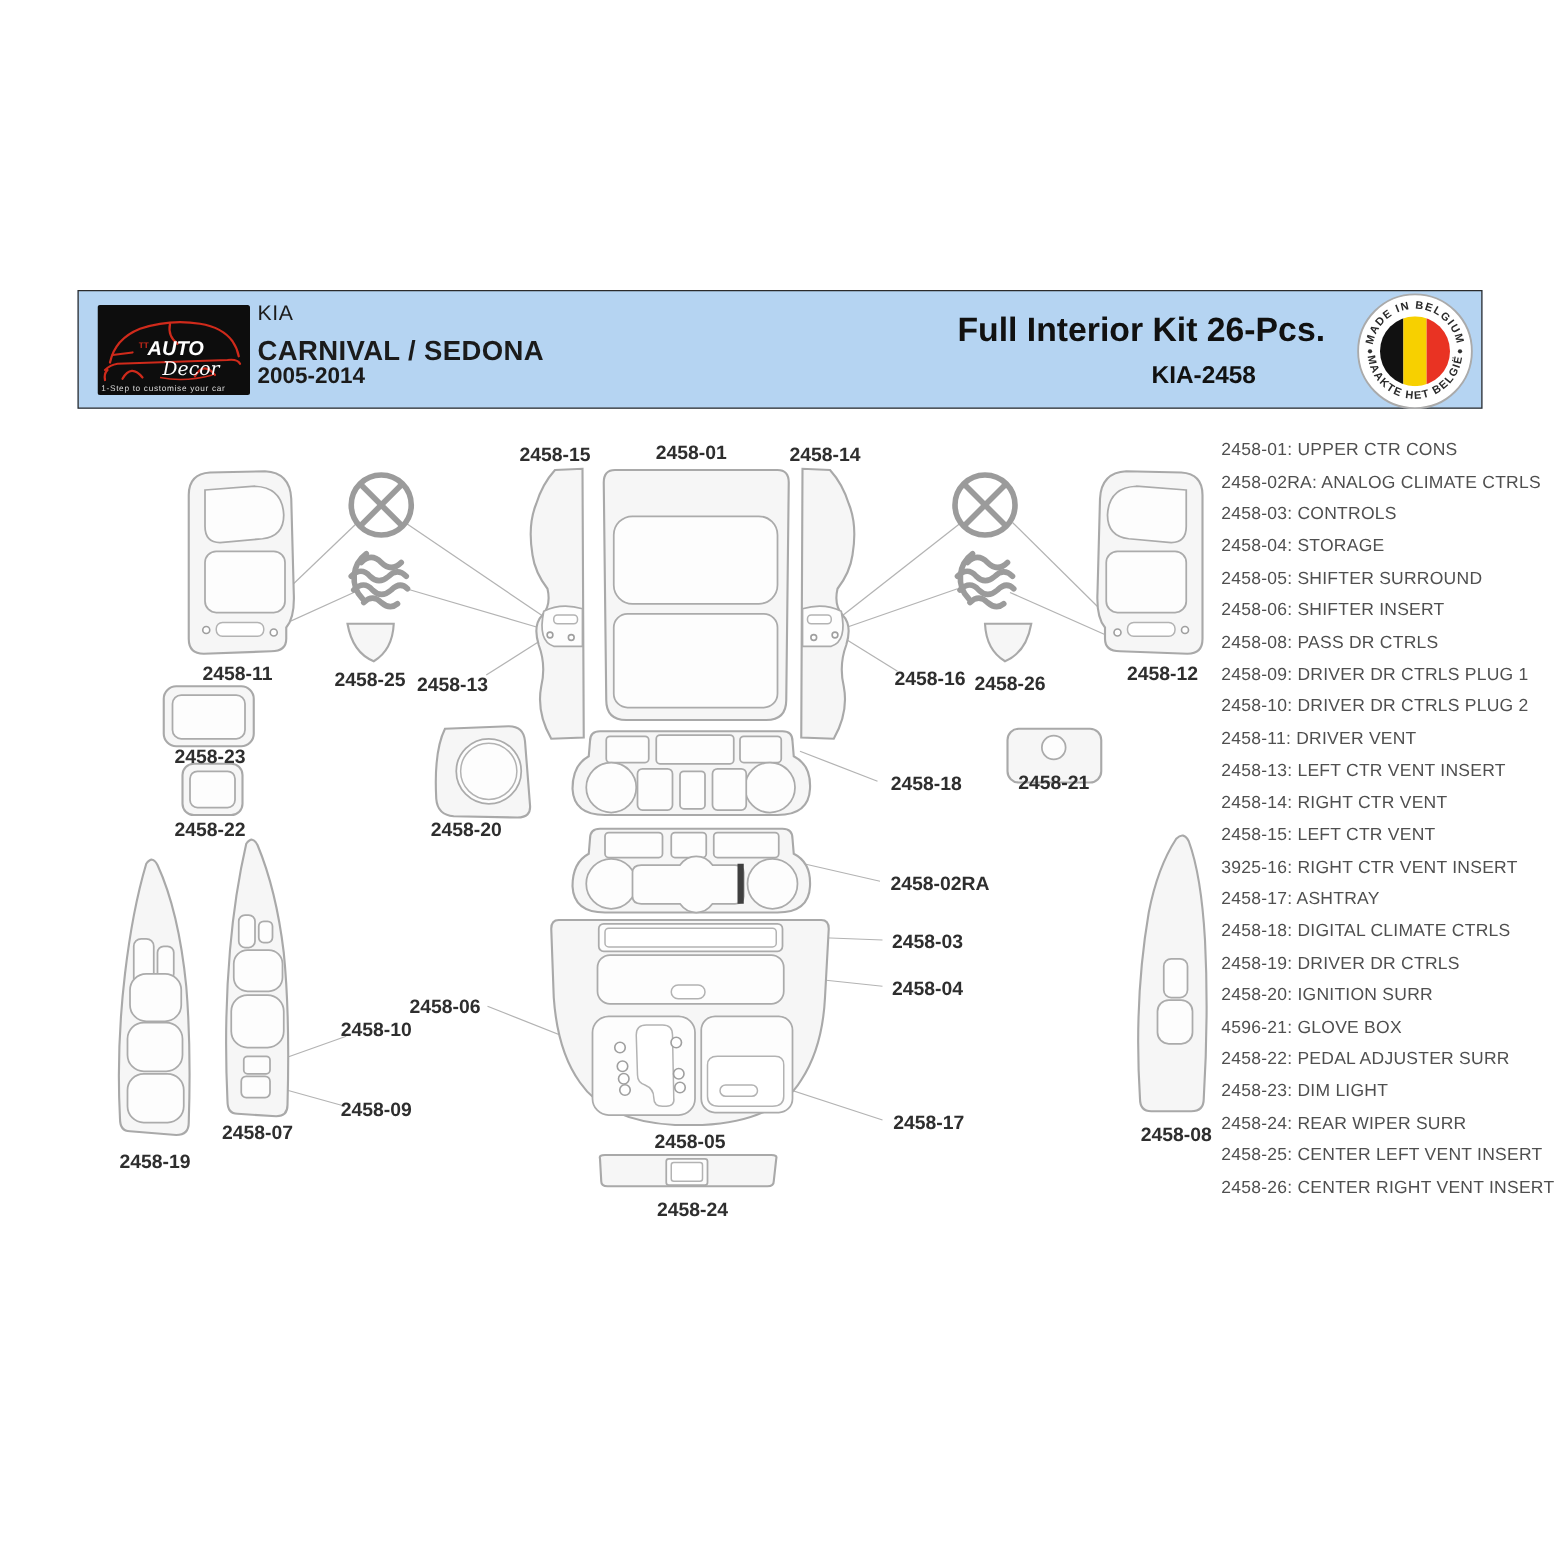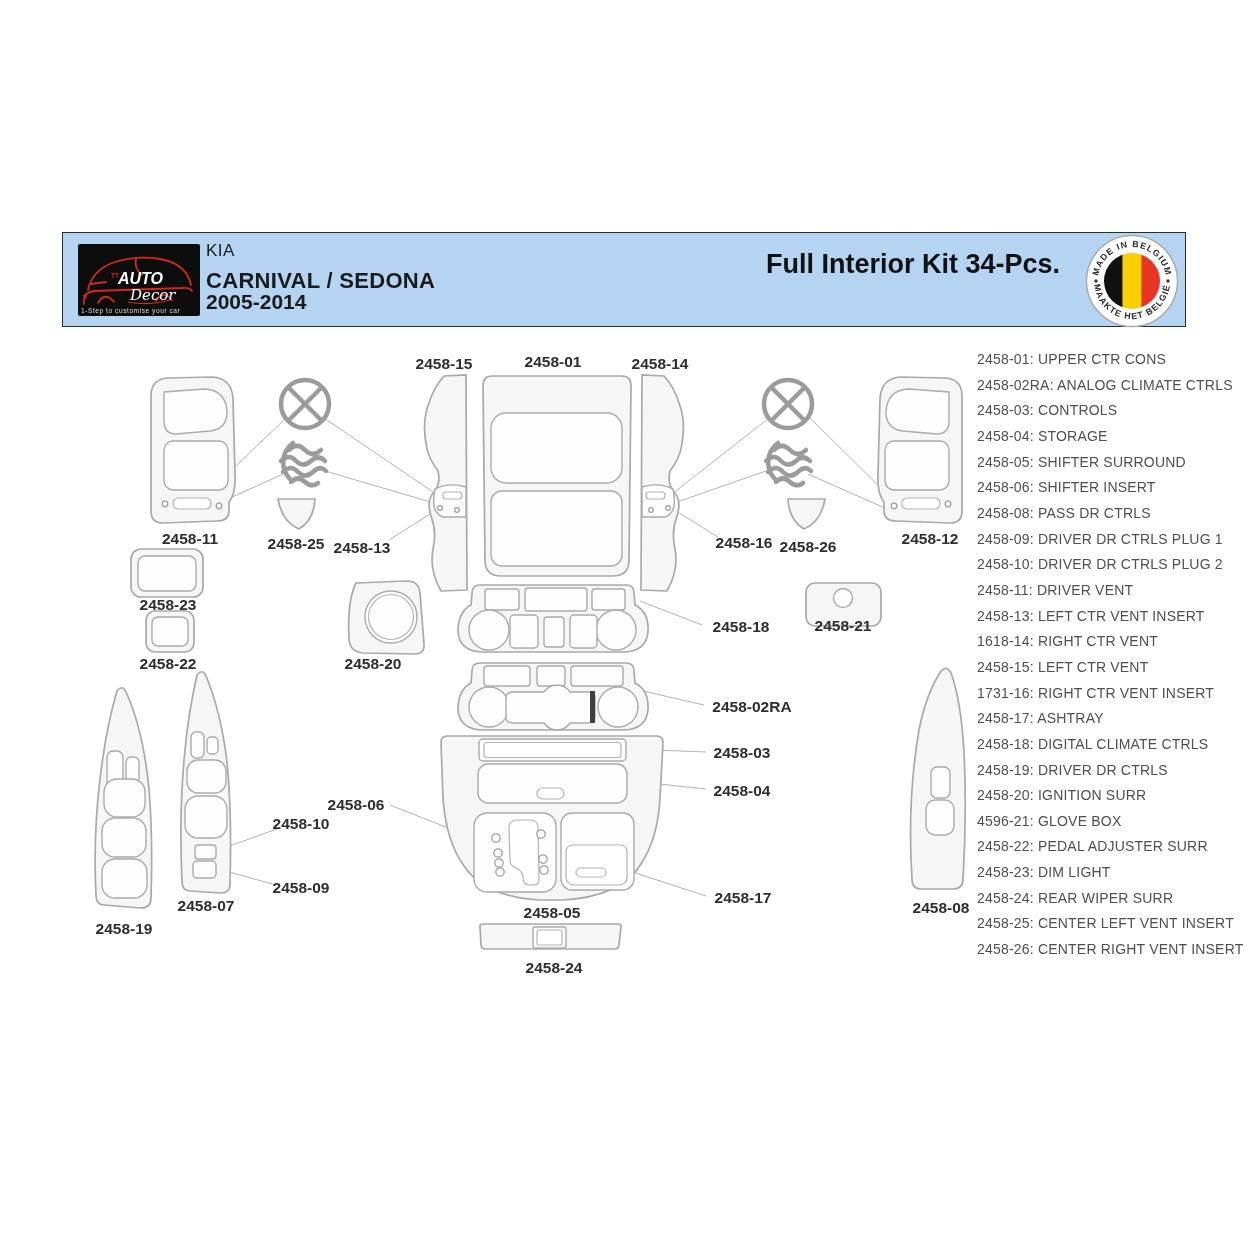--- a/index.html
+++ b/index.html
@@ -5,21 +5,21 @@
   html,body{margin:0;padding:0;background:#fff;}
   #canvas{position:relative;width:1250px;height:1250px;background:#fff;overflow:hidden;
           font-family:"Liberation Sans", sans-serif;}
   
   #header{position:absolute;left:62px;top:232px;width:1124px;height:95px;
           background:#b5d4f2;border:1.5px solid #2b2b2b;box-sizing:border-box;}
   #logo-box{position:absolute;left:15px;top:11px;width:122px;height:72px;border-radius:28px;}
   .veh{position:absolute;left:143px;color:#1b1b1b;line-height:1;}
   #veh-make{top:9px;font-size:17px;font-weight:400;letter-spacing:.5px;}
   #veh-model{top:37px;font-size:22px;font-weight:700;letter-spacing:.3px;}
-  #veh-years{top:58px;font-size:21px;font-weight:700;}
+  #veh-years{top:58px;font-size:18px;font-weight:700;}
   #kit-title{position:absolute;left:540px;top:16px;width:620px;text-align:center;
              font-size:27px;font-weight:700;color:#111;}
   #kit-code{position:absolute;left:640px;top:56px;width:520px;text-align:center;
             font-size:19.5px;font-weight:700;color:#111;}
   #badge{position:absolute;left:1021px;top:0px;}
   .badge-arc{font-size:8.8px;font-weight:700;letter-spacing:1.1px;fill:#2a2a2a;}
   .logo-auto{font-size:16px;font-weight:700;font-style:italic;fill:#ffffff;}
   .logo-tt{font-size:6.5px;font-weight:700;fill:#cf2a1b;}
   .logo-decor{font-family:"DejaVu Serif", serif;font-style:italic;font-size:15px;fill:#ffffff;}
   .logo-tag{font-size:6.6px;fill:#dcdcdc;letter-spacing:.55px;}
@@ -61,21 +61,22 @@
         <text x="52" y="56" class="logo-decor">Decor</text>
         <path d="M50,58 Q70,62 92,56" fill="none" stroke="#cf2a1b" stroke-width="1.2"></path>
         <text x="3" y="68.5" class="logo-tag">1-Step to customise your car</text>
       </svg>
     </div>
 
     <div class="veh" id="veh-make">KIA</div>
     <div class="veh" id="veh-model">CARNIVAL / SEDONA</div>
     <div class="veh" id="veh-years">2005-2014</div>
 
-    <div id="kit-title">Full Interior Kit 34-Pcs.</div>
+    <div id="kit-title">Full Interior Kit 26-Pcs.</div>
+    <div id="kit-code">KIA-2458</div>
 
     <div id="badge">
       <svg width="96" height="96" viewBox="0 0 96 96">
         <defs>
           <path id="arcTop" d="M 14,48 A 34,34 0 0 1 82,48"></path>
           <path id="arcBot" d="M 10,48 A 38,38 0 0 0 86,48"></path>
           <clipPath id="flagClip">
               <circle cx="48" cy="48" r="28"></circle>
             </clipPath>
         </defs>
@@ -98,23 +99,23 @@
     <div class="lg">2458-02RA: ANALOG CLIMATE CTRLS</div>
     <div class="lg">2458-03: CONTROLS</div>
     <div class="lg">2458-04: STORAGE</div>
     <div class="lg">2458-05: SHIFTER SURROUND</div>
     <div class="lg">2458-06: SHIFTER INSERT</div>
     <div class="lg">2458-08: PASS DR CTRLS</div>
     <div class="lg">2458-09: DRIVER DR CTRLS PLUG 1</div>
     <div class="lg">2458-10: DRIVER DR CTRLS PLUG 2</div>
     <div class="lg">2458-11: DRIVER VENT</div>
     <div class="lg">2458-13: LEFT CTR VENT INSERT</div>
-    <div class="lg">1618-14: RIGHT CTR VENT</div>
+    <div class="lg">2458-14: RIGHT CTR VENT</div>
     <div class="lg">2458-15: LEFT CTR VENT</div>
-    <div class="lg">1731-16: RIGHT CTR VENT INSERT</div>
+    <div class="lg">3925-16: RIGHT CTR VENT INSERT</div>
     <div class="lg">2458-17: ASHTRAY</div>
     <div class="lg">2458-18: DIGITAL CLIMATE CTRLS</div>
     <div class="lg">2458-19: DRIVER DR CTRLS</div>
     <div class="lg">2458-20: IGNITION SURR</div>
     <div class="lg">4596-21: GLOVE BOX</div>
     <div class="lg">2458-22: PEDAL ADJUSTER SURR</div>
     <div class="lg">2458-23: DIM LIGHT</div>
     <div class="lg">2458-24: REAR WIPER SURR</div>
     <div class="lg">2458-25: CENTER LEFT VENT INSERT</div>
     <div class="lg">2458-26: CENTER RIGHT VENT INSERT</div>

